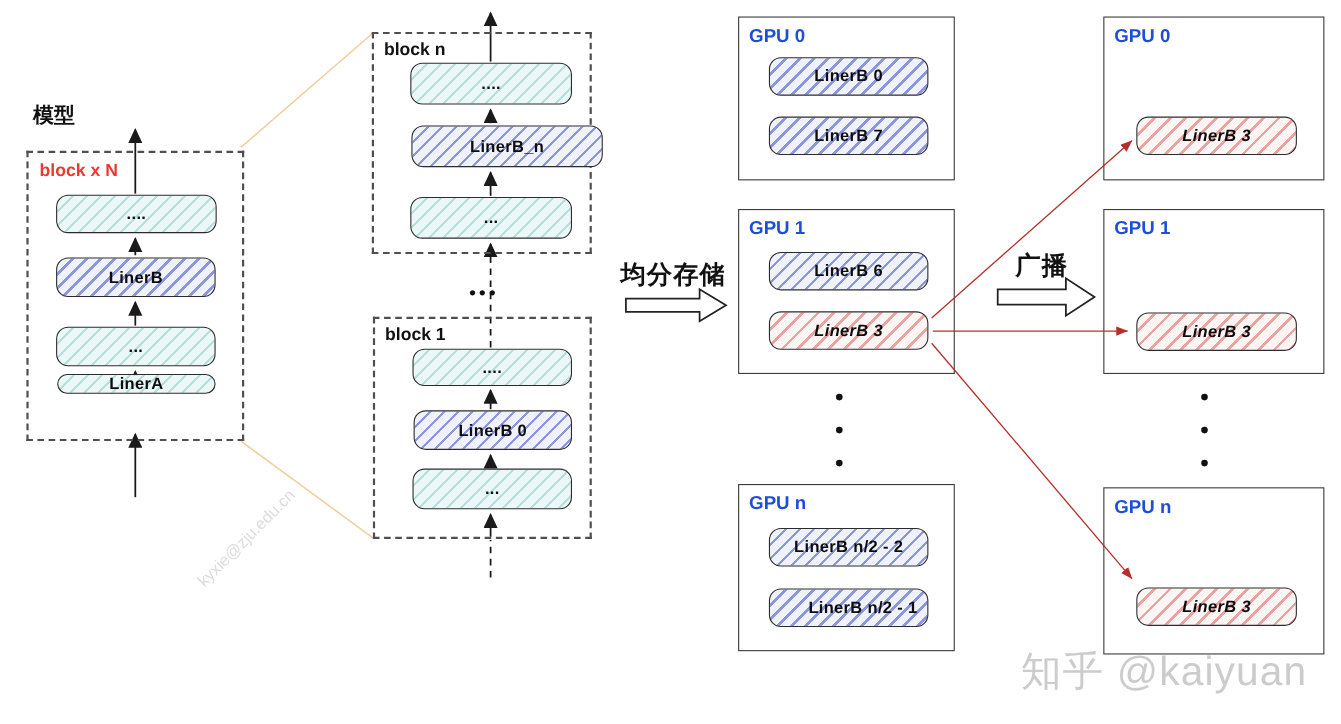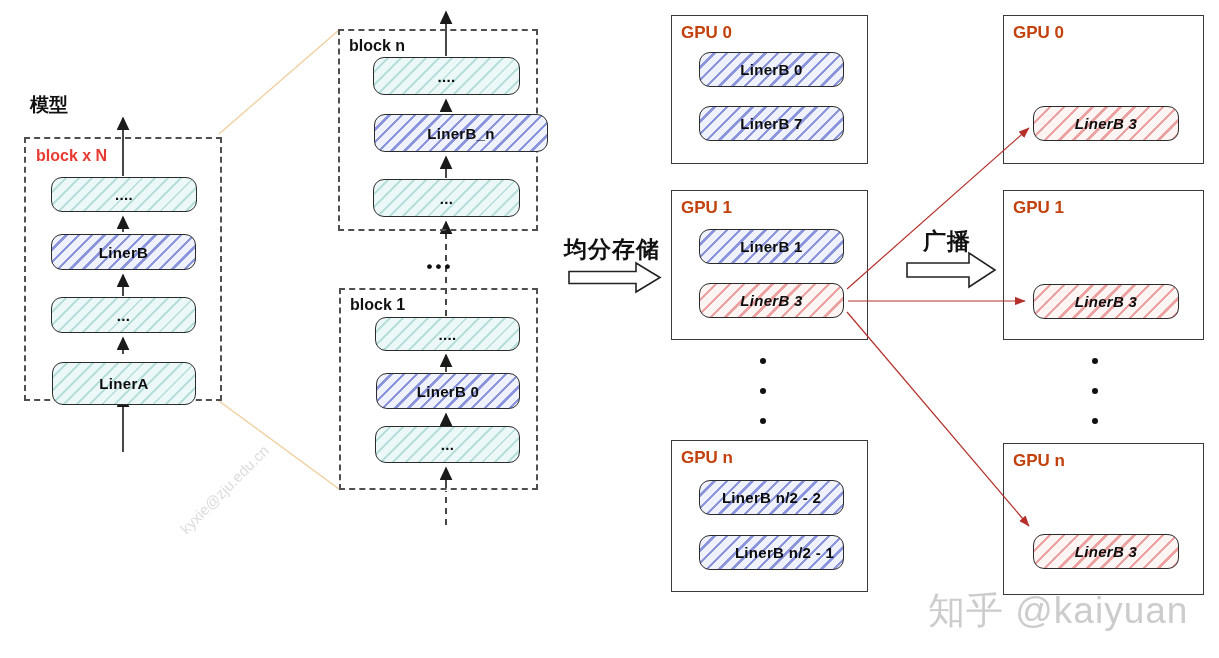--- a/index.html
+++ b/index.html
@@ -16,21 +16,21 @@
     letter-spacing:.3px;
   }
   .v-cyan{background:repeating-linear-gradient(135deg,#b7e0dc 0 2px,#ecf8f7 2px 9px);}
   .v-blue{background:repeating-linear-gradient(135deg,#8b96dd 0 2.5px,#eff1fc 2.5px 9px);}
   .v-red{background:repeating-linear-gradient(135deg,#eda2a2 0 2.5px,#fdf4f4 2.5px 10px);font-style:italic;}
   
   .dashed-box{position:absolute;border:2px dashed #4f4f4f;box-sizing:border-box;background:transparent;}
   .dashed-label{position:absolute;left:9px;top:6px;font-weight:bold;font-size:16px;color:#111;}
   
   .gpu-box{position:absolute;border:1.6px solid #3a3a3a;background:#ffffff;box-sizing:border-box;}
-  .gpu-label{position:absolute;left:9px;top:7px;font-weight:bold;font-size:17px;color:#c2410c;}
+  .gpu-label{position:absolute;left:9px;top:7px;font-weight:bold;font-size:17px;color:#1d4ed8;}
   .gpu-item{position:absolute;left:27px;width:145px;height:35px;}
   .gpu-item-b{position:absolute;left:29px;width:146px;height:35px;}
   .title{position:absolute;font-weight:bold;font-size:19px;color:#111;}
   .red-label{position:absolute;font-weight:bold;font-size:16px;}
   .flow-label{position:absolute;font-weight:bold;font-size:23px;color:#111;letter-spacing:1px;}
   .hdots{position:absolute;font-weight:bold;font-size:17px;letter-spacing:3px;color:#111;}
   .vdots{position:absolute;display:flex;flex-direction:column;gap:24px;}
   .vdots .dot{width:6px;height:6px;border-radius:50%;background:#111;}
   .wm-author{position:absolute;font-size:37px;color:#cccccc;letter-spacing:1px;white-space:nowrap;}
   .wm-email{
@@ -83,21 +83,21 @@
     <polygon points="907,263 969,263 969,253 995,270 969,287 969,277 907,277" fill="#ffffff" stroke="#222" stroke-width="1.6"></polygon>
   </svg>
 
   <div class="title" style="left:30px;top:92px;">模型</div>
   <div class="dashed-box" style="left:24px;top:137px;width:198px;height:264px;">
     <div class="red-label" style="left:10px;top:8px;color:#e93a31;">block x N</div>
   </div>
   <div class="layer v-cyan" style="left:51px;top:177px;width:146px;height:35px;">....</div>
   <div class="layer v-blue" style="left:51px;top:234px;width:145px;height:36px;">LinerB</div>
   <div class="layer v-cyan" style="left:51px;top:297px;width:145px;height:36px;">...</div>
-  <div class="layer v-cyan" style="left:52px;top:362px;width:144px;height:43px;">LinerA</div>
+  <div class="layer v-cyan" style="left:52px;top:340px;width:144px;height:18px;">LinerA</div>
 
   <div class="dashed-box" style="left:338px;top:29px;width:200px;height:202px;">
     <div class="dashed-label">block n</div>
   </div>
   <div class="layer v-cyan" style="left:373px;top:57px;width:147px;height:38px;">....</div>
   <div class="layer v-blue" style="left:374px;top:114px;width:174px;height:38px;text-align:right;">LinerB_n</div>
   <div class="layer v-cyan" style="left:373px;top:179px;width:147px;height:38px;">...</div>
 
   <div class="hdots" style="left:418px;top:257px;width:44px;text-align:center;">•••</div>
 
@@ -111,21 +111,21 @@
   <div class="flow-label" style="left:564px;top:234px;">均分存储</div>
   <div class="flow-label" style="left:923px;top:226px;text-align:right;">广播</div>
 
   <div class="gpu-box" style="left:671px;top:15px;width:197px;height:149px;">
     <div class="gpu-label">GPU 0</div>
     <div class="layer gpu-item v-blue" style="top:36px;">LinerB 0</div>
     <div class="layer gpu-item v-blue" style="top:90px;">LinerB 7</div>
   </div>
   <div class="gpu-box" style="left:671px;top:190px;width:197px;height:150px;">
     <div class="gpu-label">GPU 1</div>
-    <div class="layer gpu-item v-blue" style="top:38px;">LinerB 1</div>
+    <div class="layer gpu-item v-blue" style="top:38px;">LinerB 6</div>
     <div class="layer gpu-item v-red" style="top:92px;">LinerB 3</div>
   </div>
   <div class="vdots" style="left:760px;top:358px;">
     <div class="dot"></div>
     <div class="dot"></div>
     <div class="dot"></div>
   </div>
   <div class="gpu-box" style="left:671px;top:440px;width:197px;height:152px;">
     <div class="gpu-label">GPU n</div>
     <div class="layer gpu-item v-blue" style="top:39px;">LinerB n/2 - 2</div>

